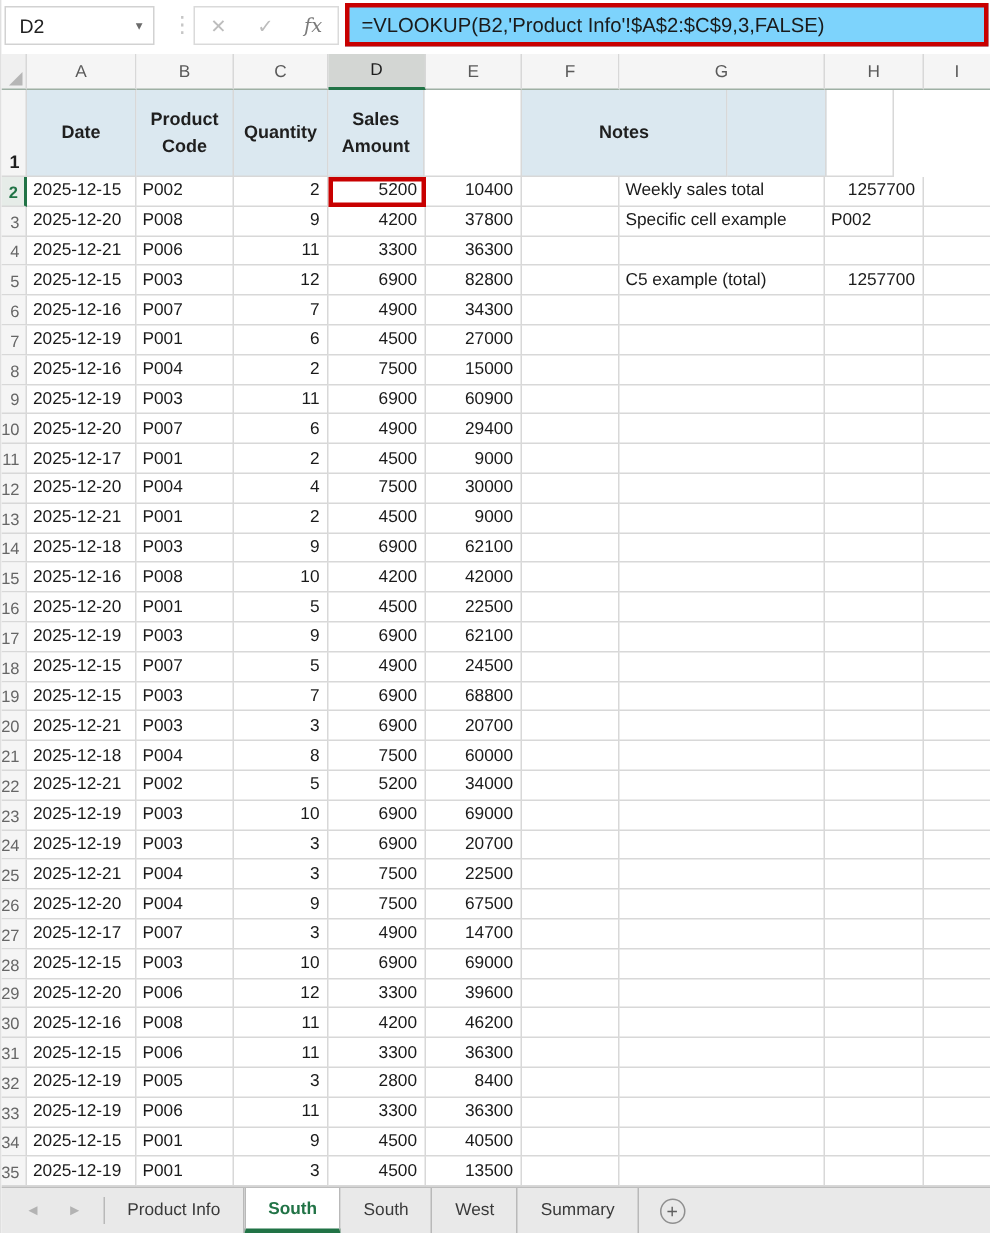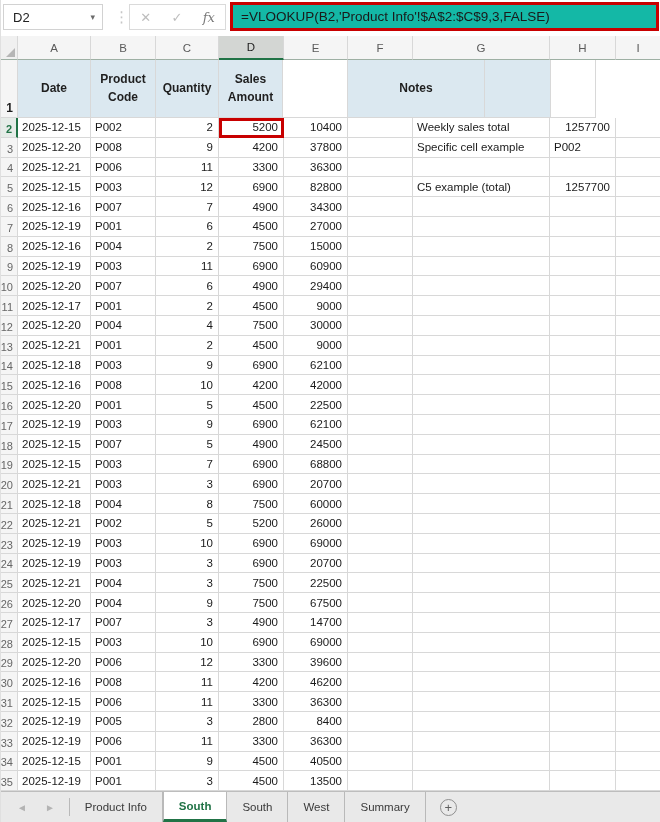--- a/index.html
+++ b/index.html
@@ -21,21 +21,21 @@
   .vdots { position:absolute; left:113px; top:7px; color:#c6c6c6; font-size:15px; letter-spacing:0; line-height:20px; }
   .fbtns {
     position:absolute; left:128px; top:4px; width:97px; height:26px;
     border:1px solid #dadada; background:#fff; display:flex; align-items:center; justify-content:space-around;
   }
   .icon-cancel { color:#bdbdbd; font-size:13px; }
   .icon-enter  { color:#bdbdbd; font-size:13px; }
   .icon-fx { font-family:"DejaVu Serif", serif; font-style:italic; color:#7b7b7b; font-size:13px; }
   .formulabar {
     position:absolute; left:229px; top:2px; right:1px; height:29px;
-    border:3px solid #c80000; background:#14b8a6; display:flex; align-items:center;
+    border:3px solid #c80000; background:#7dd3fc; display:flex; align-items:center;
     font-size:13.5px; color:#1a1a1a; padding-left:8px; white-space:nowrap; overflow:hidden;
   }
 
   
   .grid { position:absolute; top:36px; left:0; right:0; }
   .grow { display:flex; }
   .cell {
     border-right:1px solid #d8d8d8; border-bottom:1px solid #d8d8d8;
     font-size:11.5px; overflow:hidden; white-space:nowrap;
     display:flex; align-items:center; flex:0 0 auto; position:relative;
@@ -384,21 +384,21 @@
         <div class="cell al" style="width: 137px;"></div>
         <div class="cell ar" style="width: 66px;"></div>
         <div class="cell" style="width: 45px;"></div>
       </div>
       <div class="grow drow">
         <div class="cell rowhdr" style="width: 17px;">22</div>
         <div class="cell al" style="width: 73px;">2025-12-21</div>
         <div class="cell al" style="width: 65px;">P002</div>
         <div class="cell ar" style="width: 63px;">5</div>
         <div class="cell ar" style="width: 65px;">5200</div>
-        <div class="cell ar" style="width: 64px;">26000</div>
+        <div class="cell ar" style="width: 64px;">34000</div>
         <div class="cell" style="width: 65px;"></div>
         <div class="cell al" style="width: 137px;"></div>
         <div class="cell ar" style="width: 66px;"></div>
         <div class="cell" style="width: 45px;"></div>
       </div>
       <div class="grow drow">
         <div class="cell rowhdr" style="width: 17px;">23</div>
         <div class="cell al" style="width: 73px;">2025-12-19</div>
         <div class="cell al" style="width: 65px;">P003</div>
         <div class="cell ar" style="width: 63px;">10</div>

